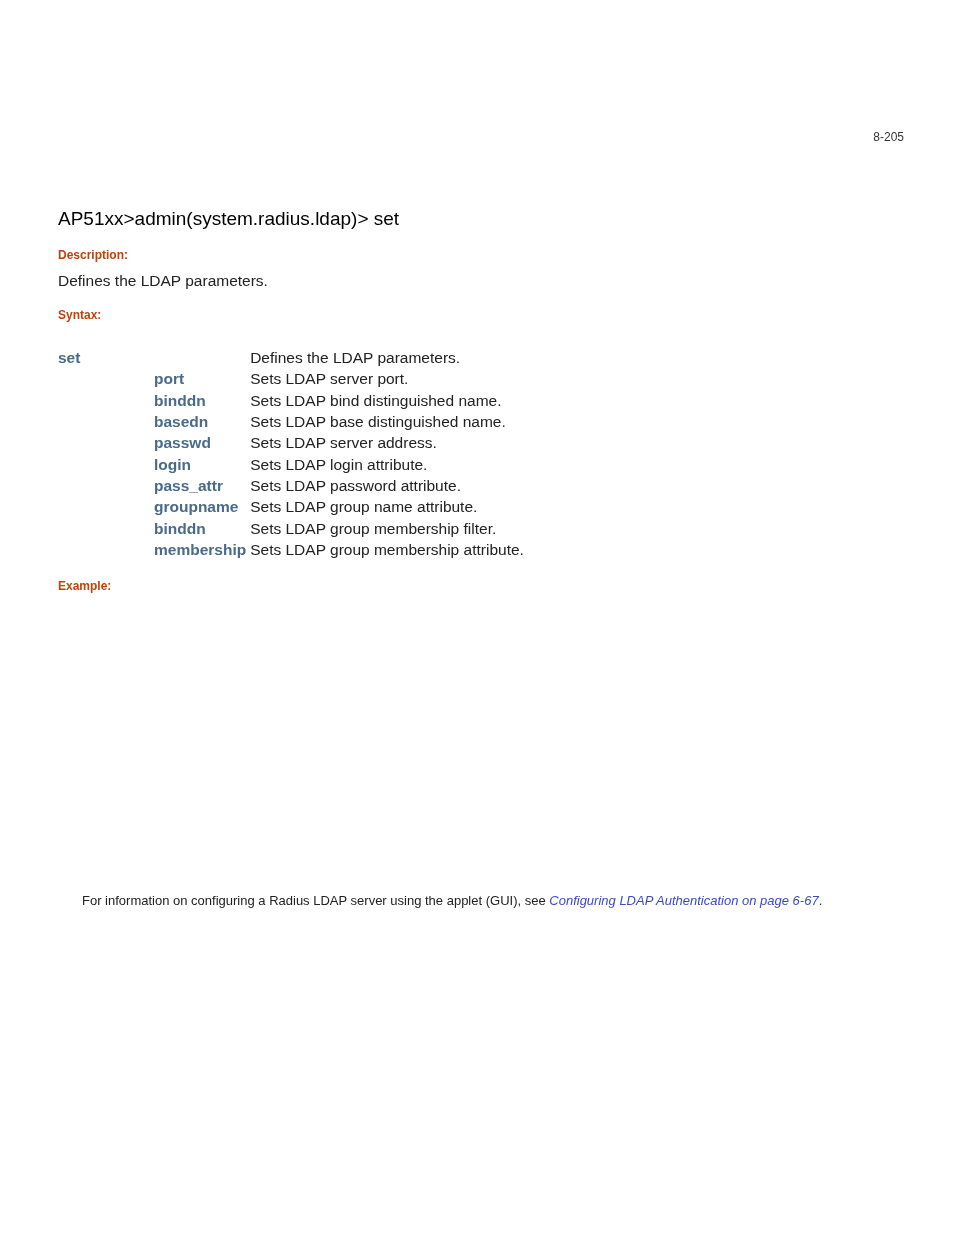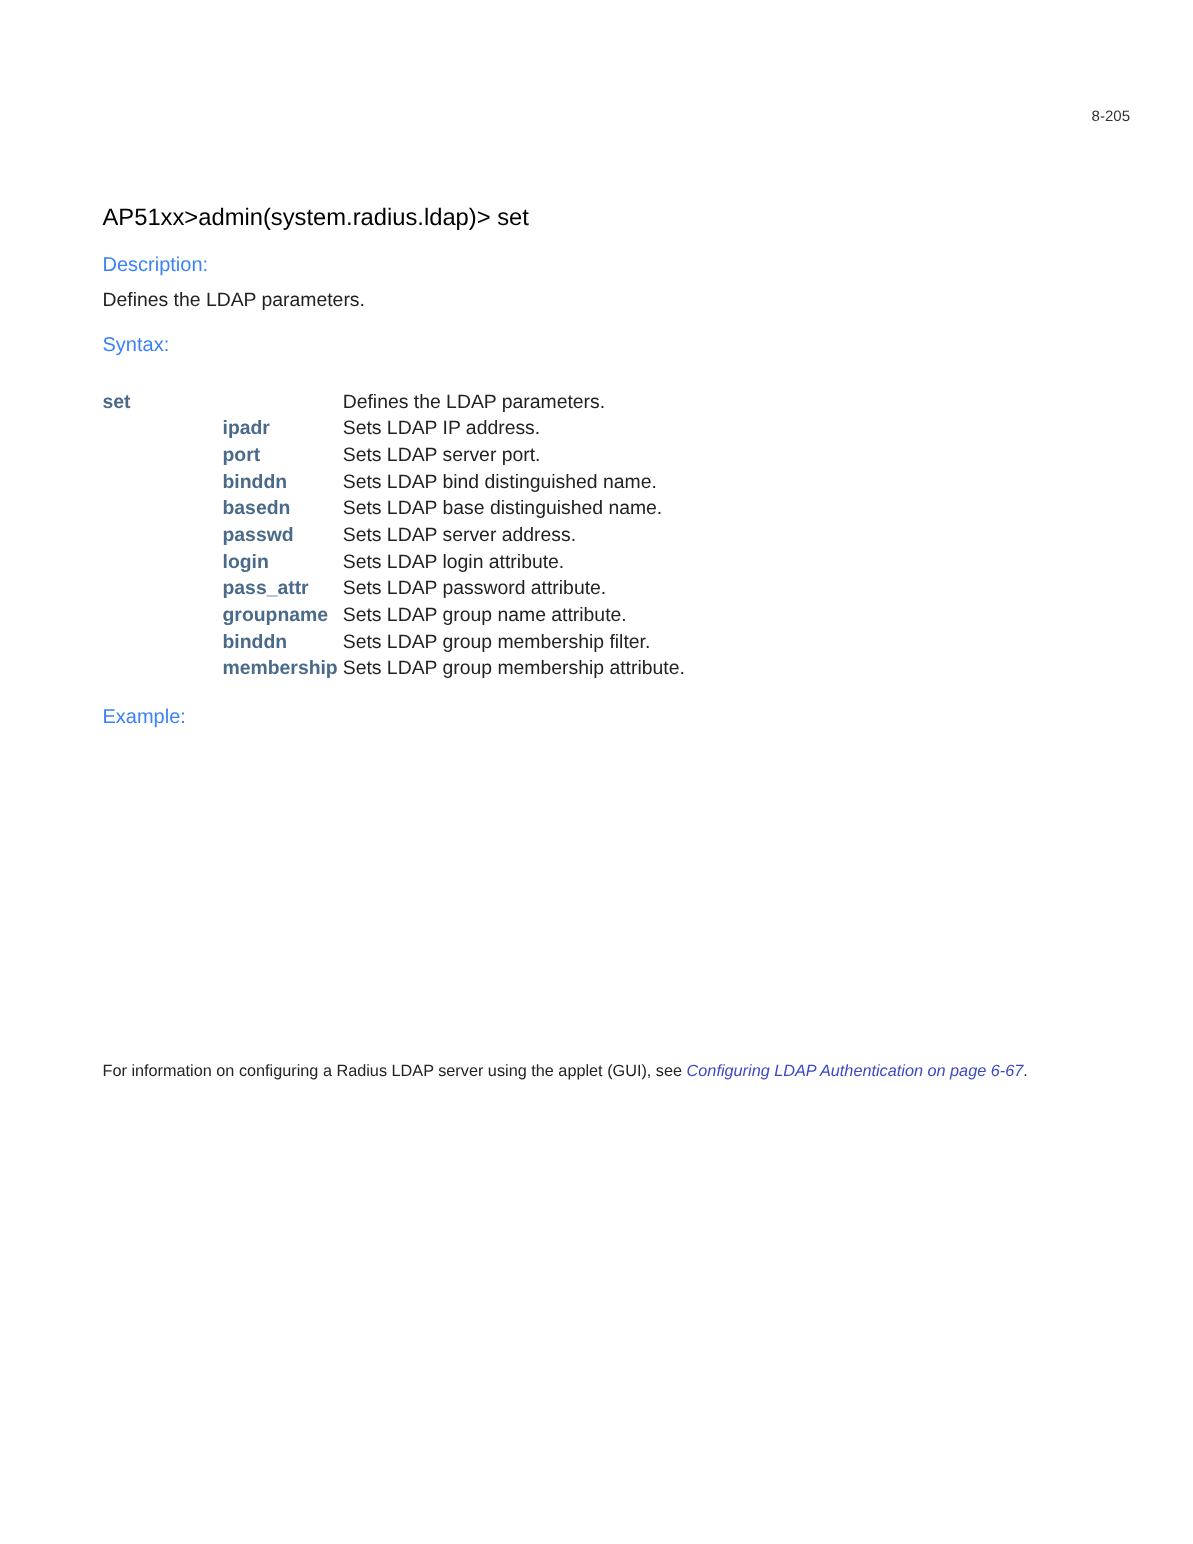--- a/index.html
+++ b/index.html
@@ -7,41 +7,42 @@
     padding: 0;
     background: #ffffff;
     font-family: Arial, Helvetica, sans-serif;
     color: #222;
   }
   .page {
     width: 954px;
     height: 1125px;
     position: relative;
     box-sizing: border-box;
-    padding: 90px 78px 0 82px;
+    padding: 90px 78px 0 58px;
+    margin-top: 44px;
   }
   .page-number {
     position: absolute;
     top: 86px;
     right: 50px;
     font-size: 12px;
     color: #333;
   }
   .cmd-title {
     font-size: 19px;
     font-weight: normal;
     margin-top: 74px;
     margin-bottom: 18px;
     color: #000;
     letter-spacing: 0;
   }
   .section-label {
-    font-size: 16px;
-    font-weight: normal;
-    color: #3b82f6;
+    font-size: 12px;
+    font-weight: bold;
+    color: #c2410c;
     margin-bottom: 10px;
   }
   .desc-text {
     font-size: 15.5px;
     color: #222;
     margin-bottom: 18px;
   }
   .syntax-block {
     margin-top: 26px;
     margin-bottom: 18px;
@@ -104,25 +105,20 @@
   <div class="syntax-block">
     <table class="syntax-table">
       <tbody>
           <tr>
         <td class="col-cmd"><span class="kw">set</span></td>
         <td class="col-arg"></td>
         <td class="col-desc">Defines the LDAP parameters.</td>
       </tr>
       <tr>
         <td></td>
-        <td class="col-arg"><span class="kw">ipadr</span></td>
-        <td class="col-desc">Sets LDAP IP address.</td>
-      </tr>
-      <tr>
-        <td></td>
         <td class="col-arg"><span class="kw">port</span></td>
         <td class="col-desc">Sets LDAP server port.</td>
       </tr>
       <tr>
         <td></td>
         <td class="col-arg"><span class="kw">binddn</span></td>
         <td class="col-desc">Sets LDAP bind distinguished name.</td>
       </tr>
       <tr>
         <td></td>

